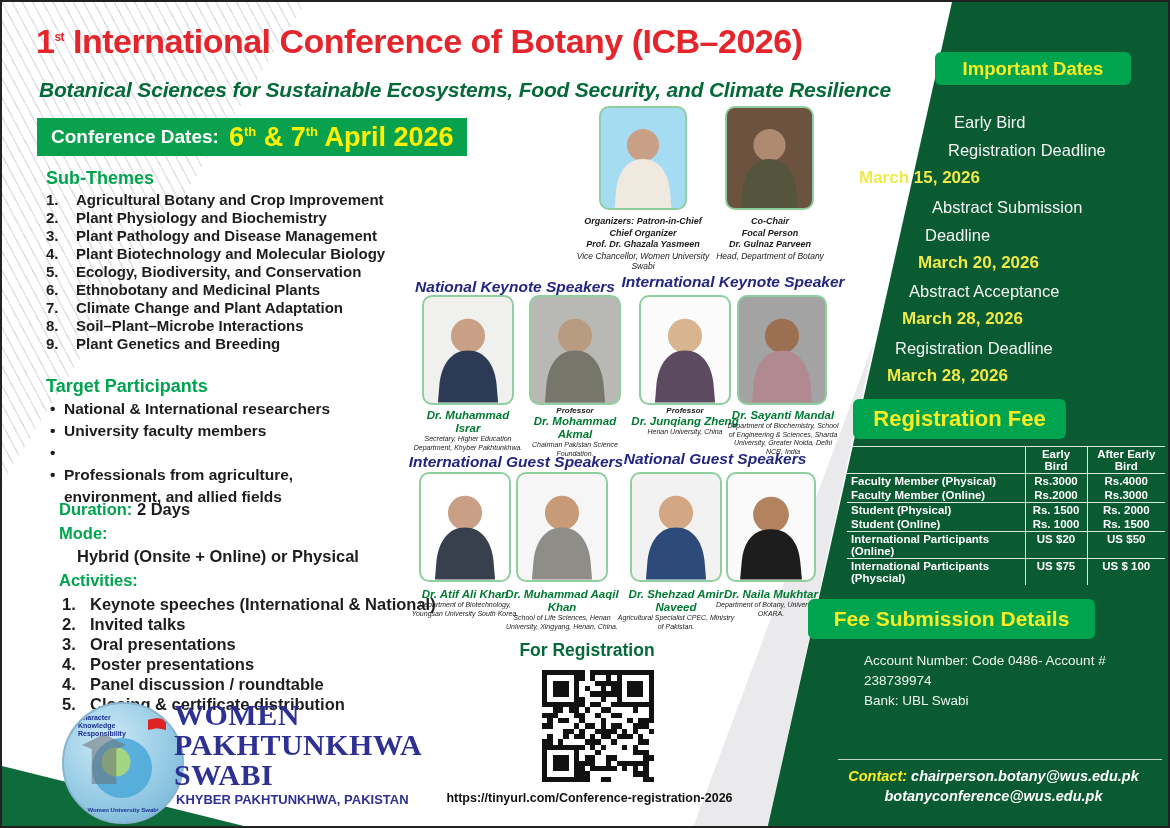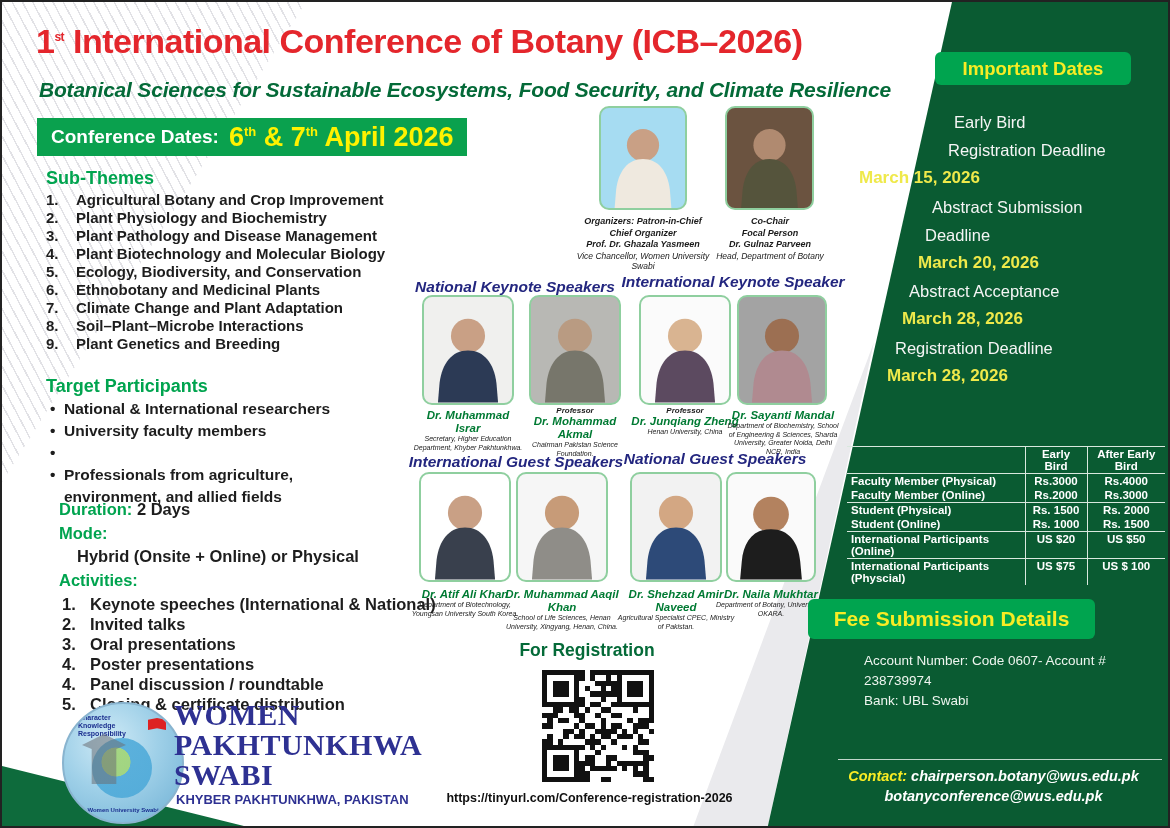--- a/index.html
+++ b/index.html
@@ -604,20 +604,21 @@
     <div class="ln date ml2">March 15, 2026</div>
     <div class="ln ml3">Abstract Submission</div>
     <div class="ln ml4">Deadline</div>
     <div class="ln date ml5">March 20, 2026</div>
     <div class="ln ml6">Abstract Acceptance</div>
     <div class="ln date ml7">March 28, 2026</div>
     <div class="ln ml8">Registration Deadline</div>
     <div class="ln date ml9">March 28, 2026</div>
   </div>
 
+  <div class="banner" style="left:851px;top:397px;width:213px;height:40px;font-size:22px">Registration Fee</div>
   <table class="fee-table">
     <colgroup>
         <col style="width:178px">
         <col style="width:62px">
         <col style="width:78px">
       </colgroup>
     <tbody>
         <tr class="hb">
       <td class="ht"></td>
       <th class="c v ht">Early Bird</th>
@@ -652,21 +653,21 @@
       <td>International Participants (Physcial)</td>
           <td class="c v">US $75</td>
           <td class="c v">US $ 100</td>
     </tr>
   </tbody>
     </table>
 
   <div class="banner" style="left:806px;top:597px;width:287px;height:40px;font-size:21px">Fee Submission Details</div>
   <div class="acct">
     <div class="lines">
-      <div>Account Number: Code 0607- Account # 238739974</div>
+      <div>Account Number: Code 0486- Account # 238739974</div>
       <div>Bank: UBL Swabi</div>
     </div>
   </div>
   <div class="divider"></div>
   <div class="contact">
     <div><span class="yl">Contact:</span> <span>chairperson.botany@wus.edu.pk</span></div>
     <div>botanyconference@wus.edu.pk</div>
   </div>
 
 </div>

